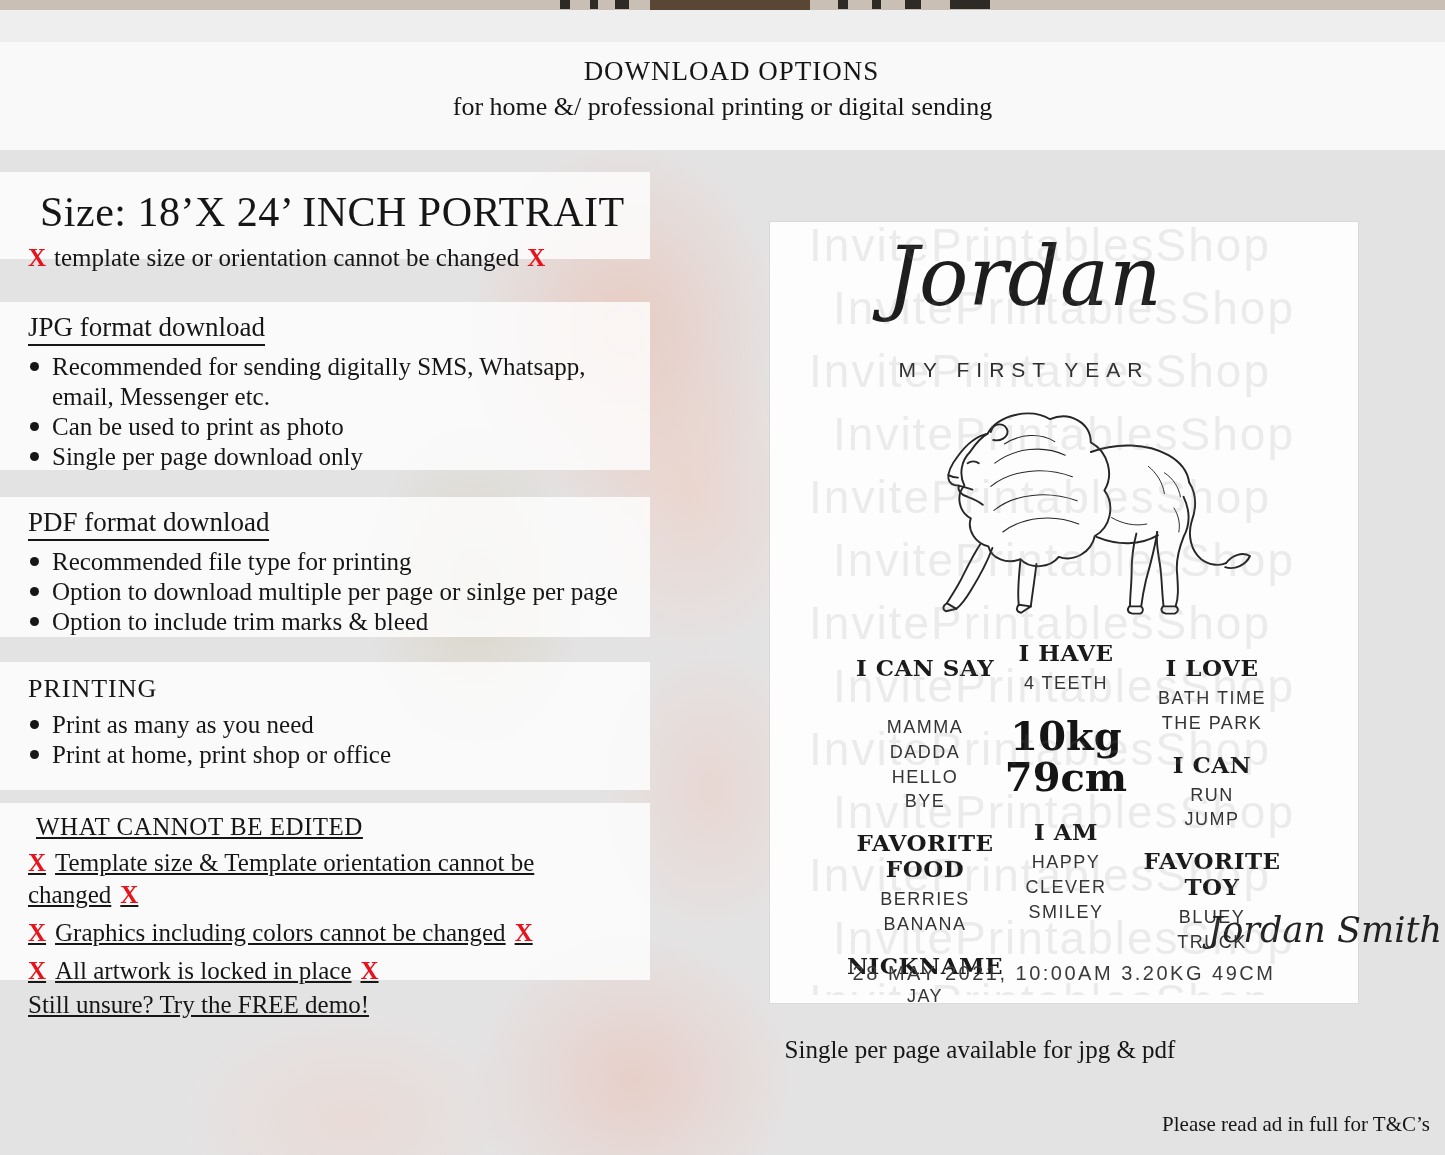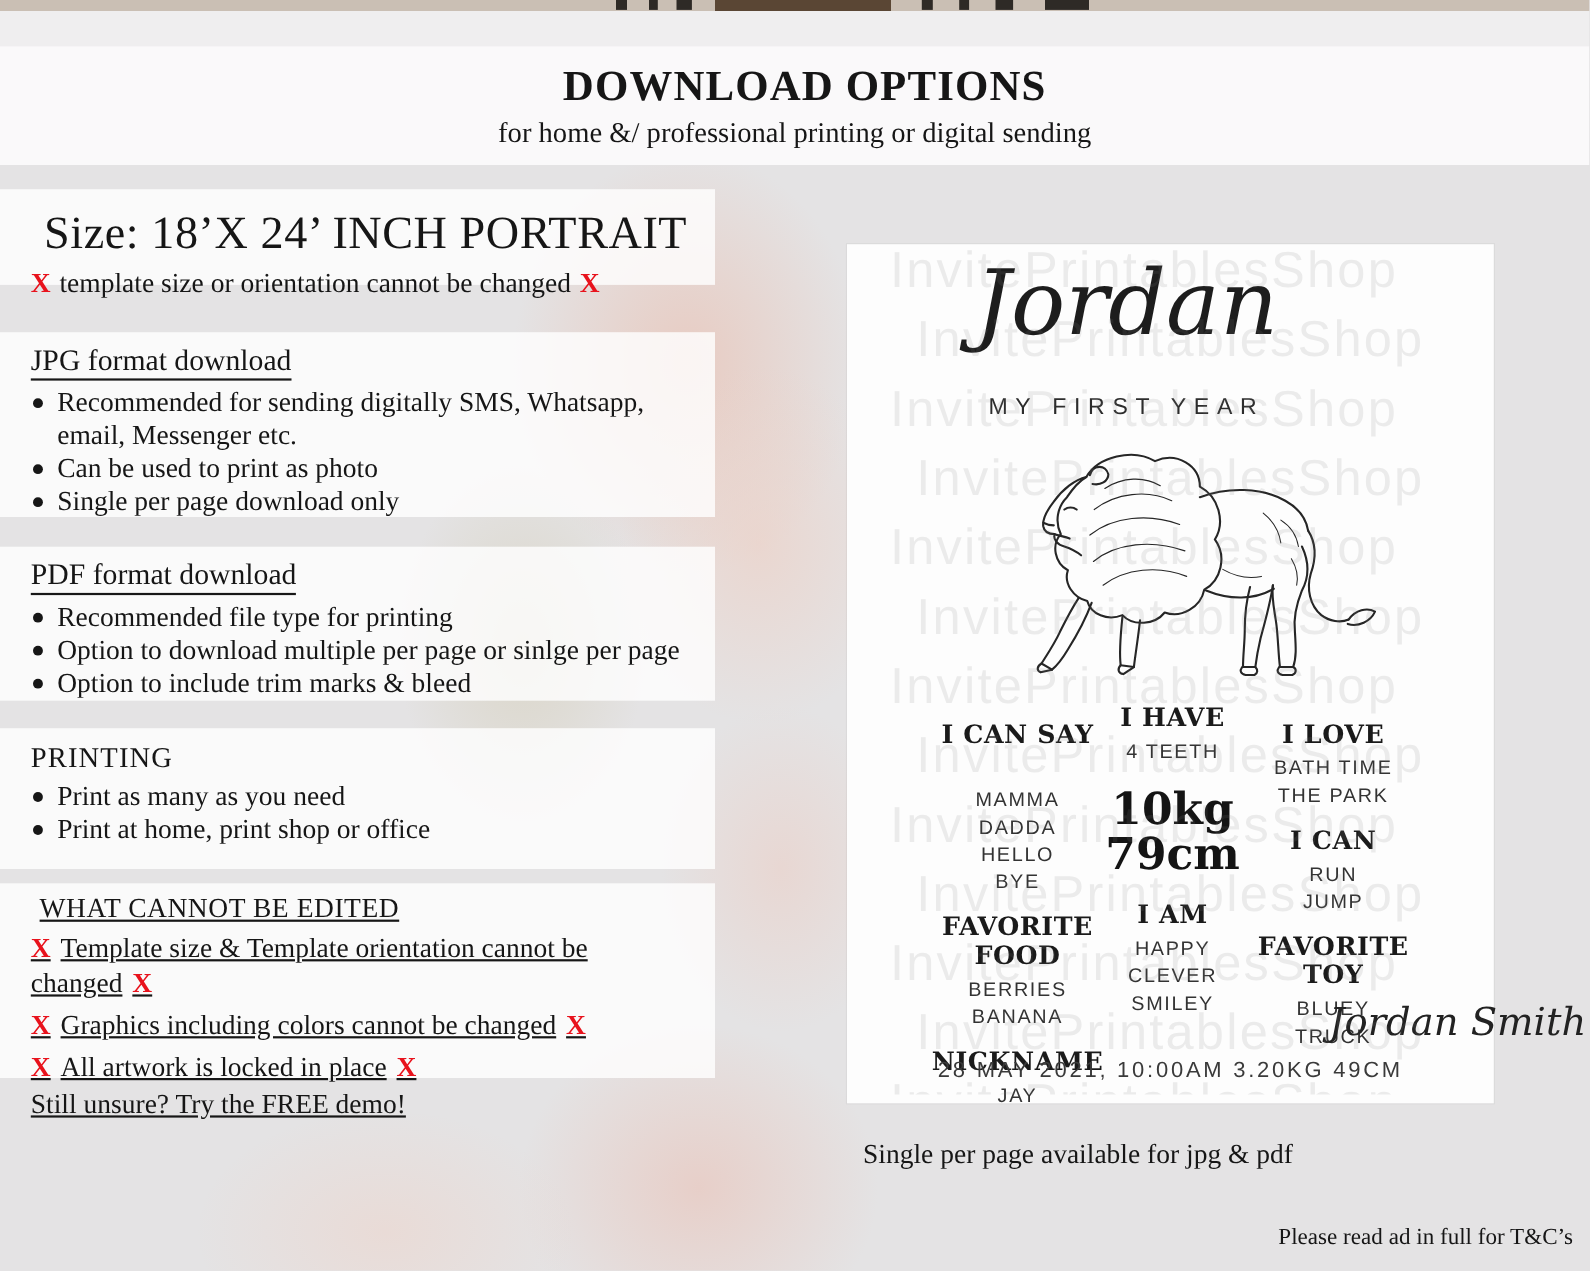--- a/index.html
+++ b/index.html
@@ -17,21 +17,21 @@
   
   .blob{position:absolute;border-radius:50%;pointer-events:none;}
   .b1{left:460px;top:130px;width:330px;height:400px;background:radial-gradient(ellipse at center,rgba(233,195,182,.75),rgba(233,195,182,0) 68%);}
   .b2{left:560px;top:330px;width:260px;height:330px;background:radial-gradient(ellipse at center,rgba(238,206,194,.6),rgba(238,206,194,0) 70%);}
   .b3{left:360px;top:420px;width:230px;height:330px;background:radial-gradient(ellipse at center,rgba(208,200,172,.5),rgba(208,200,172,0) 70%);}
   .b4{left:600px;top:640px;width:220px;height:300px;background:radial-gradient(ellipse at center,rgba(236,203,193,.5),rgba(236,203,193,0) 70%);}
   .b5{left:470px;top:930px;width:330px;height:300px;background:radial-gradient(ellipse at center,rgba(233,196,186,.65),rgba(233,196,186,0) 70%);}
   .b6{left:180px;top:1010px;width:340px;height:220px;background:radial-gradient(ellipse at center,rgba(238,211,201,.5),rgba(238,211,201,0) 72%);}
   
   .header-band{position:absolute;left:0;top:42px;width:1445px;height:108px;background:rgba(252,251,252,.92);text-align:center;}
-  .header-title{margin-top:14px;font-size:39px;font-weight:700;letter-spacing:1px;padding-left:18px;}
+  .header-title{margin-top:14px;font-size:27px;font-weight:400;letter-spacing:1px;padding-left:18px;}
   .header-sub{margin-top:5px;font-size:26px;font-weight:500;}
   
   .band{position:absolute;left:0;width:650px;background:rgba(255,255,255,.8);}
   .band-size{top:172px;height:87px;}
   .band-jpg{top:302px;height:168px;}
   .band-pdf{top:497px;height:140px;}
   .band-printing{top:662px;height:128px;}
   .band-cannot{top:803px;height:177px;text-decoration:underline;}
   .size-title{margin:16px 0 0 40px;font-size:42px;letter-spacing:.5px;}
   .note-line{margin:8px 0 0 28px;font-size:25px;}

